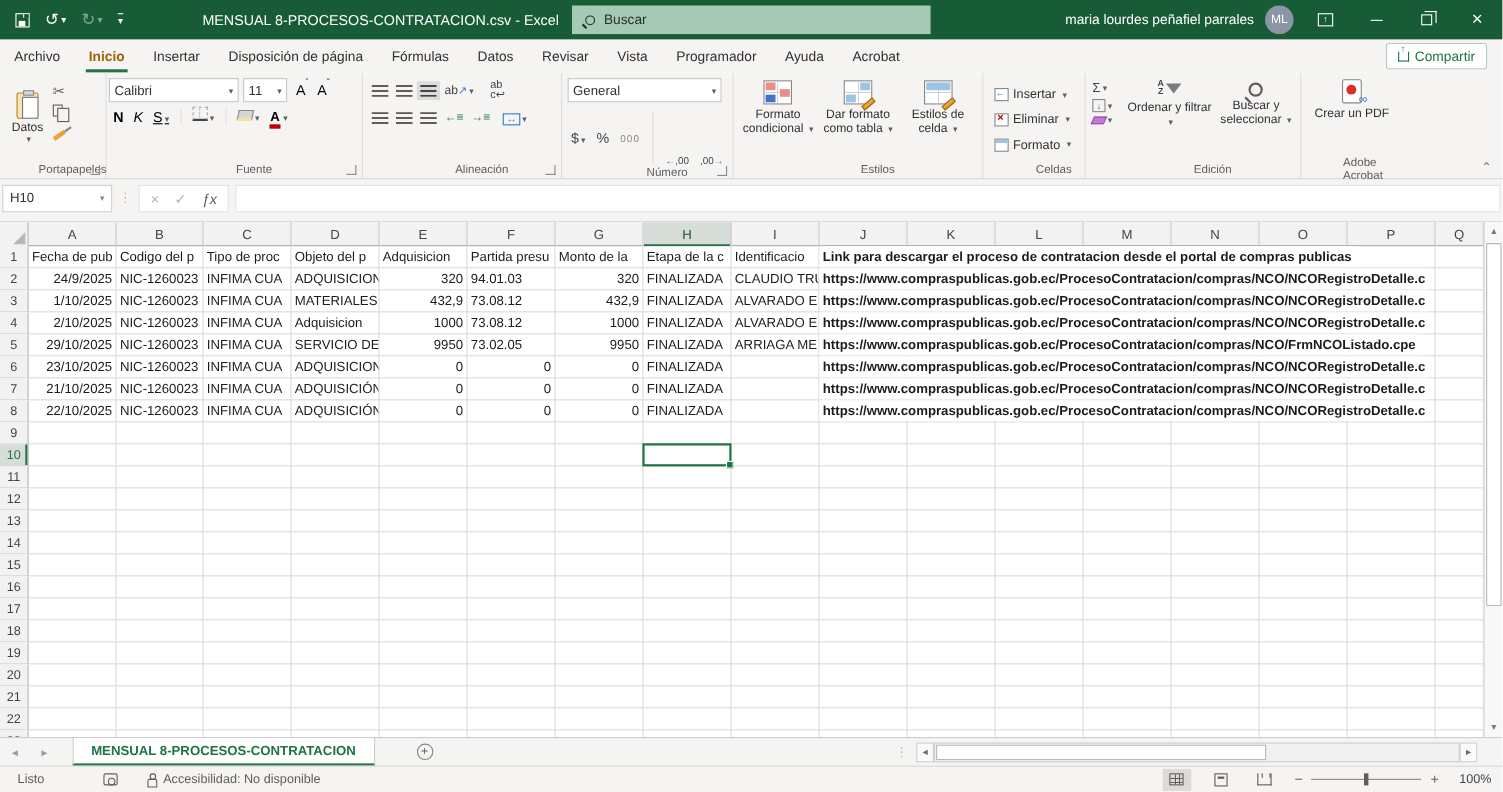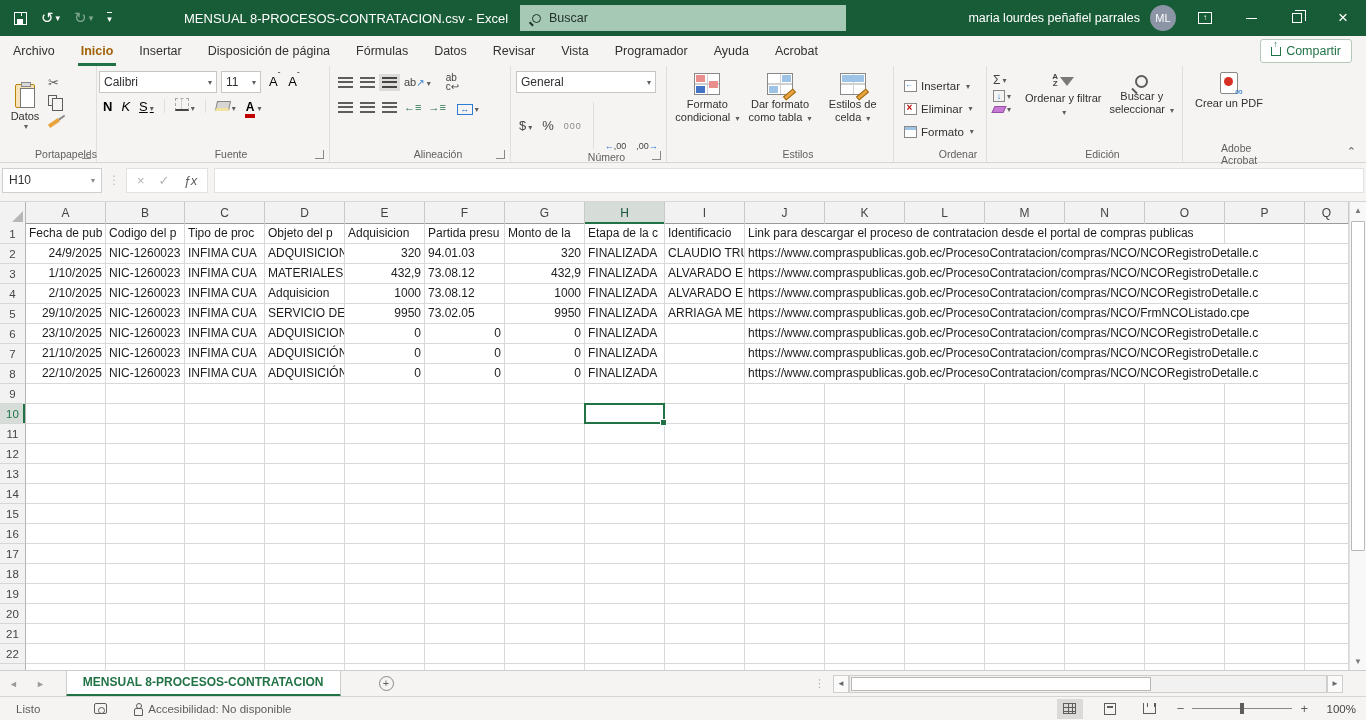--- a/index.html
+++ b/index.html
@@ -168,21 +168,21 @@
   .corner::after { content:""; position:absolute; right:2px; bottom:2px; width:0; height:0; border-left:11px solid transparent; border-bottom:11px solid #b7b7b7; }
   .col-hdr { height:22px; border-right:1px solid #c9c9c9; font-size:12px; color:#444; display:flex; align-items:center; justify-content:center; cursor:pointer; flex:0 0 auto; }
   .col-hdr.sel { background:#d6dcd8; box-shadow:inset 0 -2px 0 #217346; color:#17563a; }
   #grid-rows { background:#fff; }
   .grid-row { display:flex; height:20px; }
   .row-hdr { width:26px; flex:0 0 auto; background:#f2f2f2; border-right:1px solid #b5b5b5; border-bottom:1px solid #d6d6d6; font-size:11.5px; color:#444; display:flex; align-items:center; justify-content:center; cursor:pointer; }
   .row-hdr.sel { background:#d6dcd8; box-shadow:inset -2px 0 0 #217346; color:#217346; }
   .cell { flex:0 0 auto; border-right:1px solid #d9d9d9; border-bottom:1px solid #d9d9d9; font-size:12px; color:#1c1c1c; line-height:19px; padding:0 3px; white-space:nowrap; overflow:hidden; cursor:cell; position:relative; }
   .cell.ar { text-align:right; }
   .cell.flow { overflow:visible; padding:0; }
-  .cell .flow-text { position:absolute; left:0; top:0; height:19px; background:#fff; padding:0 3px; white-space:nowrap; z-index:1; }
+  .cell .flow-text { position:absolute; left:0; top:0; height:19px; background:#fff; padding:0 3px; white-space:nowrap; z-index:1;font-weight:bold; }
   .cell.selected { overflow:visible; z-index:2; }
   .cell.selected::before { content:""; position:absolute; inset:-1px; border:2px solid #217346; pointer-events:none; }
   .cell.selected::after { content:""; position:absolute; right:-3px; bottom:-3px; width:5px; height:5px; background:#217346; border:1px solid #fff; z-index:3; }
 
   
   #v-scroll { width:17px; background:#f8f8f8; border-left:1px solid #e0e0e0; display:flex; flex-direction:column; flex:0 0 auto; }
   .scroll-btn { height:17px; display:flex; align-items:center; justify-content:center; font-size:8px; color:#7a7a7a; cursor:pointer; flex:0 0 auto; }
   #v-track { flex:1; position:relative; }
   #v-thumb { position:absolute; left:1px; right:1px; top:2px; height:76%; background:#fff; border:1px solid #b8b8b8; border-radius:1px; cursor:grab; }
 
@@ -433,21 +433,21 @@
               <span class="chev">▾</span>
           </div>
           <div class="cell-row">
             <span class="mini-grid fmt"></span>
             <span>Formato</span>
               <span class="chev">▾</span>
           </div>
         </div>
       </div>
       <div class="grp-label-row">
-        <span class="grp-label">Ordenar</span>
+        <span class="grp-label">Celdas</span>
       </div>
     </div>
 
     <div class="rgroup" id="grp-edit">
       <div class="grp-body">
         <div class="edit-mini-col">
           <span class="emini">
               <span>Σ</span>
               <span class="chev">▾</span>
             </span>

